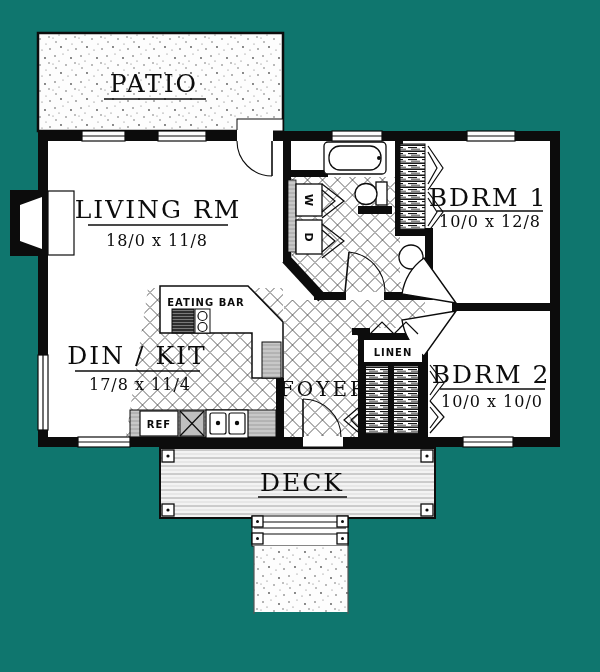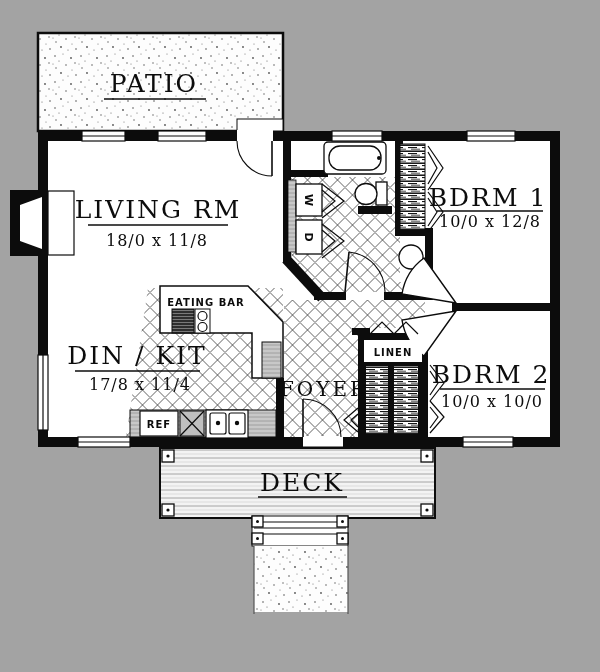--- a/index.html
+++ b/index.html
@@ -1,16 +1,16 @@
 <!DOCTYPE html>
 <html><head>
 <meta charset="utf-8">
 <style>
   html,body{margin:0;padding:0;background:#fff;}
-  .page{width:600px;height:672px;position:relative;background:#a3a3a3;overflow:hidden;}
+  .page{width:600px;height:672px;position:relative;background:#0f766e;overflow:hidden;}
   svg{display:block;}
   .room-label{font-family:"DejaVu Serif","Liberation Serif",serif;font-size:25px;letter-spacing:2px;fill:#0c0c0c;}
   .room-label-sm{font-family:"DejaVu Serif","Liberation Serif",serif;font-size:20px;letter-spacing:3px;fill:#0c0c0c;}
   .room-dims{font-family:"DejaVu Serif","Liberation Serif",serif;font-size:16px;letter-spacing:1px;fill:#0c0c0c;}
   .small-label{font-family:"DejaVu Sans","Liberation Sans",sans-serif;font-size:10px;font-weight:bold;letter-spacing:1px;fill:#0c0c0c;}
   .tiny-label{font-family:"DejaVu Sans","Liberation Sans",sans-serif;font-size:11px;font-weight:bold;fill:#0c0c0c;}
   text{text-anchor:middle;}
   .underline{stroke:#0c0c0c;stroke-width:1.6;}
   .thin{stroke:#0c0c0c;stroke-width:1.2;fill:none;}
   .door-arc{stroke:#0c0c0c;stroke-width:1.1;fill:none;}

